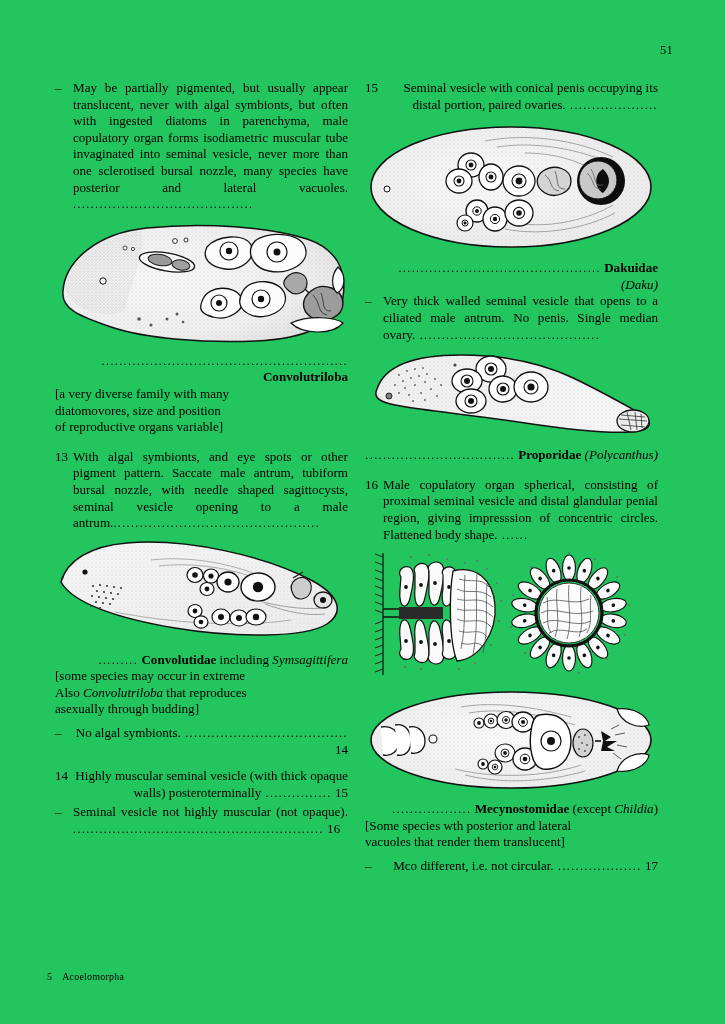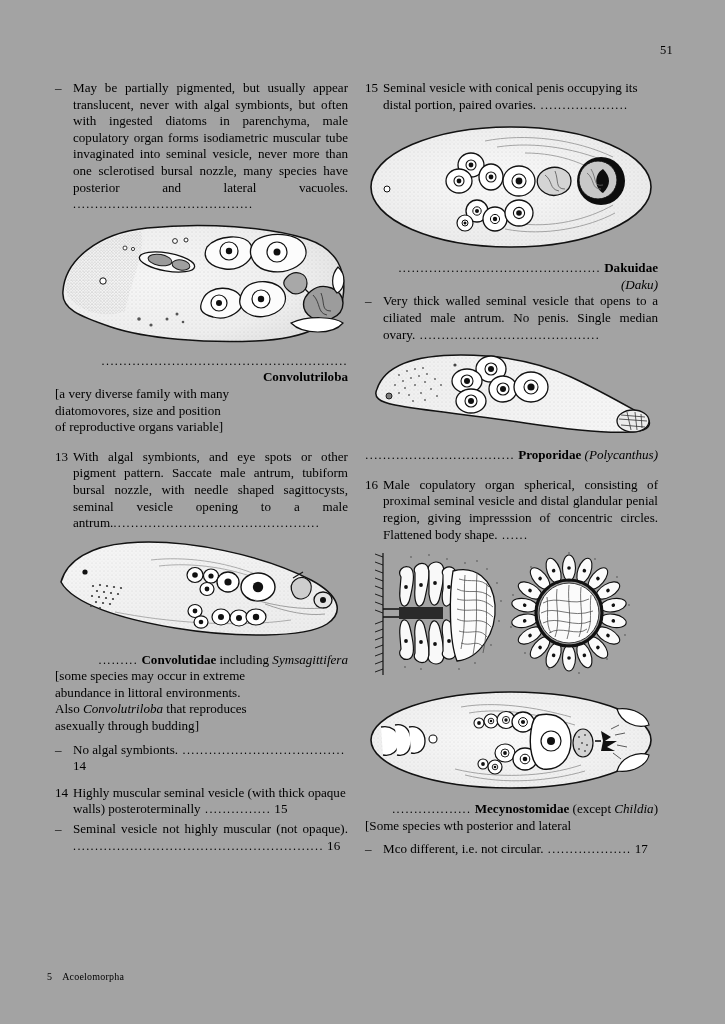--- a/index.html
+++ b/index.html
@@ -12,21 +12,21 @@
     height: 1024px;
     position: relative;
     font-family: "Liberation Serif", "DejaVu Serif", serif;
     color: #000000;
     overflow: hidden;
   }
 
   .page {
     position: absolute;
     inset: 0;
-    background: #a3a3a3;
+    background: #22c55e;
   }
 
   
   .folio-top {
     position: absolute;
     top: 43px;
     right: 52px;
     font-size: 12.5px;
     letter-spacing: 0.3px;
   }
@@ -64,21 +64,21 @@
   }
   .entry .lead.dash {
     flex: 0 0 18px;
   }
   .entry .body {
     flex: 1 1 auto;
     text-align: justify;
     text-justify: inter-word;
     hyphens: manual;
   }
-  .entry .body.nojust { text-align: left; }
+  .entry .body.nojust { text-align: right; }
 
   
   .result {
     font-size: 13.1px;
     line-height: 16.6px;
     text-align: right;
     margin-top: 2px;
   }
   .result .fam {
     font-weight: bold;
@@ -279,21 +279,20 @@
       </svg>
     </div>
 
     <div class="result">
       <span class="dots">.........</span>
       <span class="fam">Convolutidae</span>
       <span>including</span>
       <span class="gen">Symsagittifera</span>
     </div>
     <div class="note">[some species may occur in extreme</div>
-    <div class="note">abundance in littoral environments.</div>
     <div class="note">Also <span class="gen">Convolutriloba</span> that reproduces</div>
     <div class="note">asexually through budding]</div>
 
     <div class="spacer-s"></div>
 
     <div class="entry">
       <span class="lead dash">–</span>
       <span class="body nojust"><span>No algal symbionts.</span><span class="dots"> .....................................</span> <span class="pagenum">14</span></span>
     </div>
 
@@ -775,20 +774,21 @@
       </svg>
     </div>
 
     <div class="result">
       <span class="dots">..................</span>
       <span class="fam">Mecynostomidae</span>
       <span>(except</span>
       <span class="gen">Childia</span><span>)</span>
     </div>
     <div class="note">[Some species wth posterior and lateral</div>
+    <div class="note">vacuoles that render them translucent]</div>
 
     <div class="spacer-s"></div>
 
     <div class="entry">
       <span class="lead dash">–</span>
       <span class="body nojust"><span>Mco different, i.e. not circular.</span><span class="dots"> ...................</span> <span class="pagenum">17</span></span>
     </div>
 
   </div>
 

